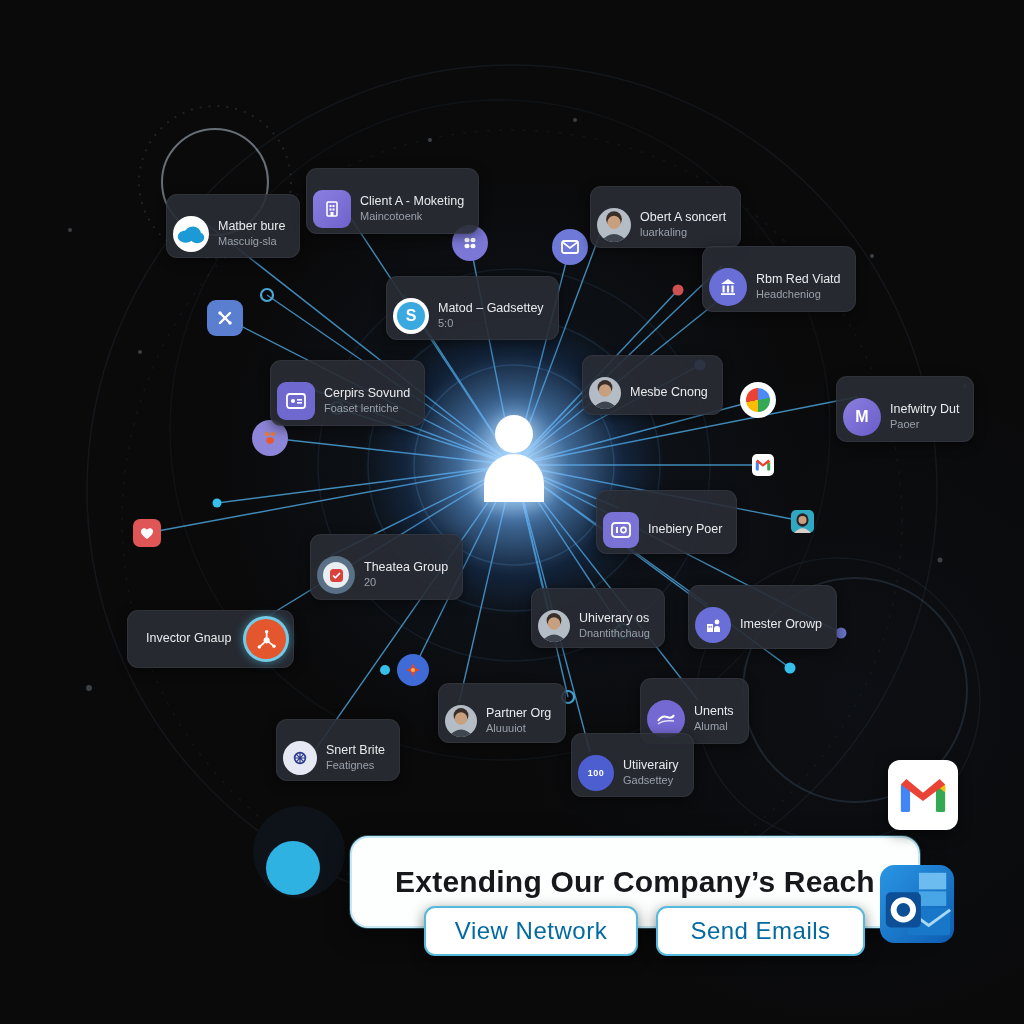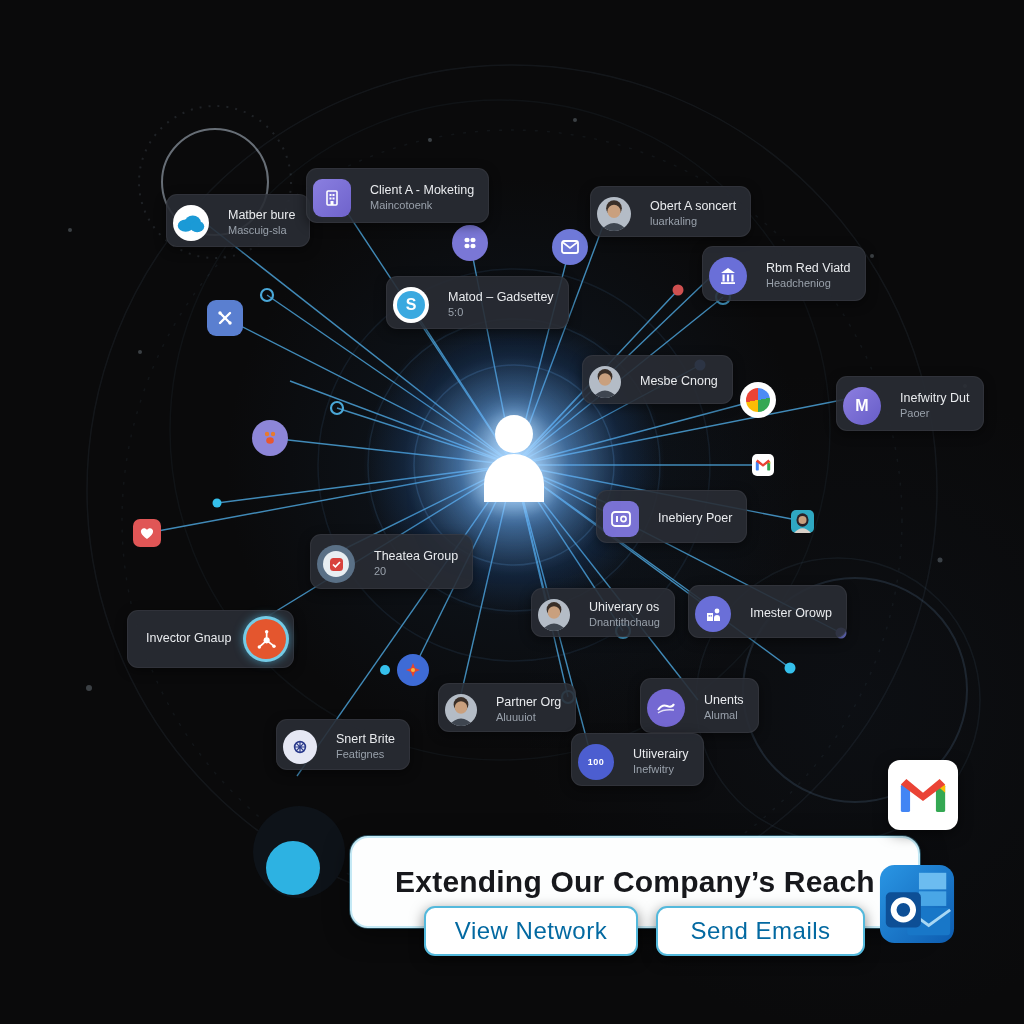--- a/index.html
+++ b/index.html
@@ -4,23 +4,23 @@
 <style>
   html,body{margin:0;padding:0;background:#000;}
   .stage{position:relative;width:1024px;height:1024px;overflow:hidden;
     background:
       radial-gradient(circle at 514px 465px, rgba(28,58,92,.28) 0%, rgba(10,12,16,0) 38%),
       radial-gradient(circle at 850px 700px, rgba(20,30,44,.25) 0%, rgba(10,12,16,0) 30%),
       #0a0a0b;
     font-family:"Liberation Sans",sans-serif;}
   svg.layer{position:absolute;left:0;top:0;}
   
-  .node{position:absolute;display:flex;align-items:center;gap:19px;
+  .node{position:absolute;display:flex;align-items:center;gap:9px;
     background:rgba(41,44,52,.9);border:1px solid rgba(255,255,255,.05);
-    border-radius:11px;padding:10px 14px 5px 6px;box-shadow:0 3px 12px rgba(0,0,0,.45);z-index:5;}
+    border-radius:11px;padding:21px 14px 5px 6px;box-shadow:0 3px 12px rgba(0,0,0,.45);z-index:5;}
   .node .txt{display:flex;flex-direction:column;line-height:1.25;}
   .t{color:#e9ebee;font-size:12.5px;white-space:nowrap;}
   .s{color:#99a1ab;font-size:11px;white-space:nowrap;}
   .ic{flex:0 0 auto;display:flex;align-items:center;justify-content:center;overflow:hidden;}
   .circ{border-radius:50%;}
   .rsq{border-radius:9px;}
   .solo{position:absolute;display:flex;align-items:center;justify-content:center;z-index:4;overflow:hidden;}
   
   .title-card{position:absolute;left:350px;top:800px;width:566px;height:88px;background:#fdfefe;
     border:2px solid #c4e9f5;border-radius:18px;display:flex;align-items:center;justify-content:center;
@@ -218,20 +218,34 @@
   <div class="node" style="left:386px;top:276px">
     <span class="ic circ" style="width:36px;height:36px;background:#fff">
       <span style="width:28px;height:28px;border-radius:50%;background:#3aa9e0;color:#fff;font-size:16px;font-weight:bold;display:flex;align-items:center;justify-content:center;">S</span>
     </span>
     <span class="txt">
         <span class="t">Matod – Gadsettey</span>
         <span class="s">5:0</span>
       </span>
   </div>
 
+  <div class="node" style="left:270px;top:360px">
+    <span class="ic rsq" style="width:38px;height:38px;background:#6f68cf">
+      <svg width="20" height="16" viewBox="0 0 20 16">
+          <rect x="1" y="1" width="18" height="14" rx="2.5" fill="none" stroke="#fff" stroke-width="1.8"></rect>
+          <circle cx="7" cy="8" r="2" fill="#fff"></circle>
+          <rect x="11" y="6" width="5" height="1.6" fill="#fff"></rect>
+          <rect x="11" y="9" width="5" height="1.6" fill="#fff"></rect>
+        </svg>
+    </span>
+    <span class="txt">
+        <span class="t">Cerpirs Sovund</span>
+        <span class="s">Foaset lentiche</span>
+      </span>
+  </div>
 
   <div class="node" style="left:582px;top:355px">
     <span class="ic circ" style="width:32px;height:32px">
       <svg width="32" height="32" viewBox="0 0 32 32">
           <use href="#av-man"></use>
         </svg>
     </span>
     <span class="txt">
         <span class="t">Mesbe Cnong</span>
       </span>
@@ -345,21 +359,21 @@
         <span class="s">Alumal</span>
       </span>
   </div>
 
   <div class="node" style="left:571px;top:733px">
     <span class="ic circ" style="width:36px;height:36px;background:#4c5ed0">
       <span style="color:#fff;font-size:9px;font-weight:bold;letter-spacing:.5px;">100</span>
     </span>
     <span class="txt">
         <span class="t">Utiiverairy</span>
-        <span class="s">Inefwitry</span>
+        <span class="s">Gadsettey</span>
       </span>
   </div>
 
   <div class="node" style="left:276px;top:719px">
     <span class="ic circ" style="width:34px;height:34px;background:#e6e8f4">
       <svg width="16" height="16" viewBox="0 0 16 16">
           <circle cx="8" cy="8" r="5.4" fill="none" stroke="#2a3a8c" stroke-width="1.6"></circle>
           <circle cx="8" cy="8" r="1.6" fill="#2a3a8c"></circle>
           <g stroke="#2a3a8c" stroke-width="1.2">
             <line x1="8" y1="2.6" x2="8" y2="13.4"></line>

